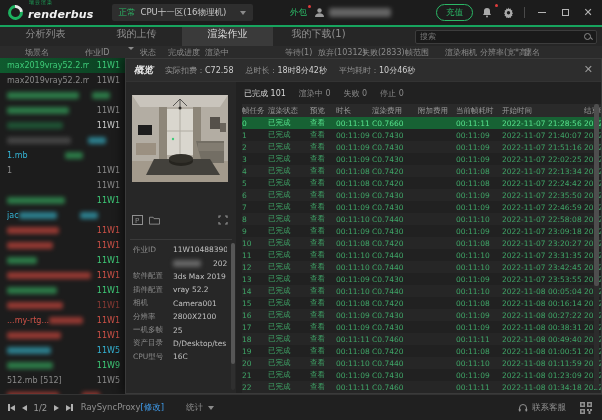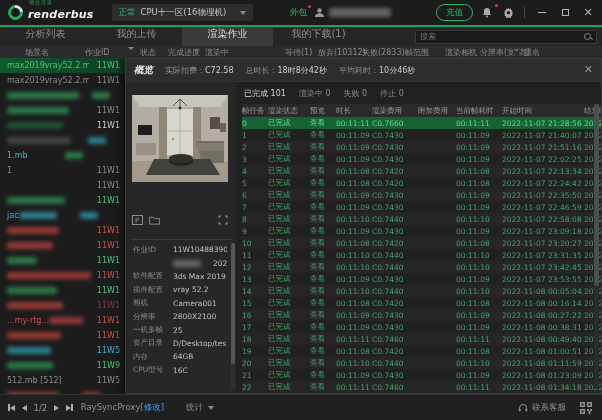--- a/index.html
+++ b/index.html
@@ -467,25 +467,20 @@
 
                 <span class="det-value">25</span>
               </div>
 
               <div class="det-row">
                 <span class="det-label">资产目录</span>
 
                 <span class="det-value">D/Desktop/tes...</span>
               </div>
 
-              <div class="det-row">
-                <span class="det-label">内存</span>
-
-                <span class="det-value">64GB</span>
-              </div>
 
               <div class="det-row">
                 <span class="det-label">CPU型号</span>
 
                 <span class="det-value">16C</span>
               </div>
             </div>
           <div class="det-scroll">
               <span class="thumb-bar"></span>
             </div>

